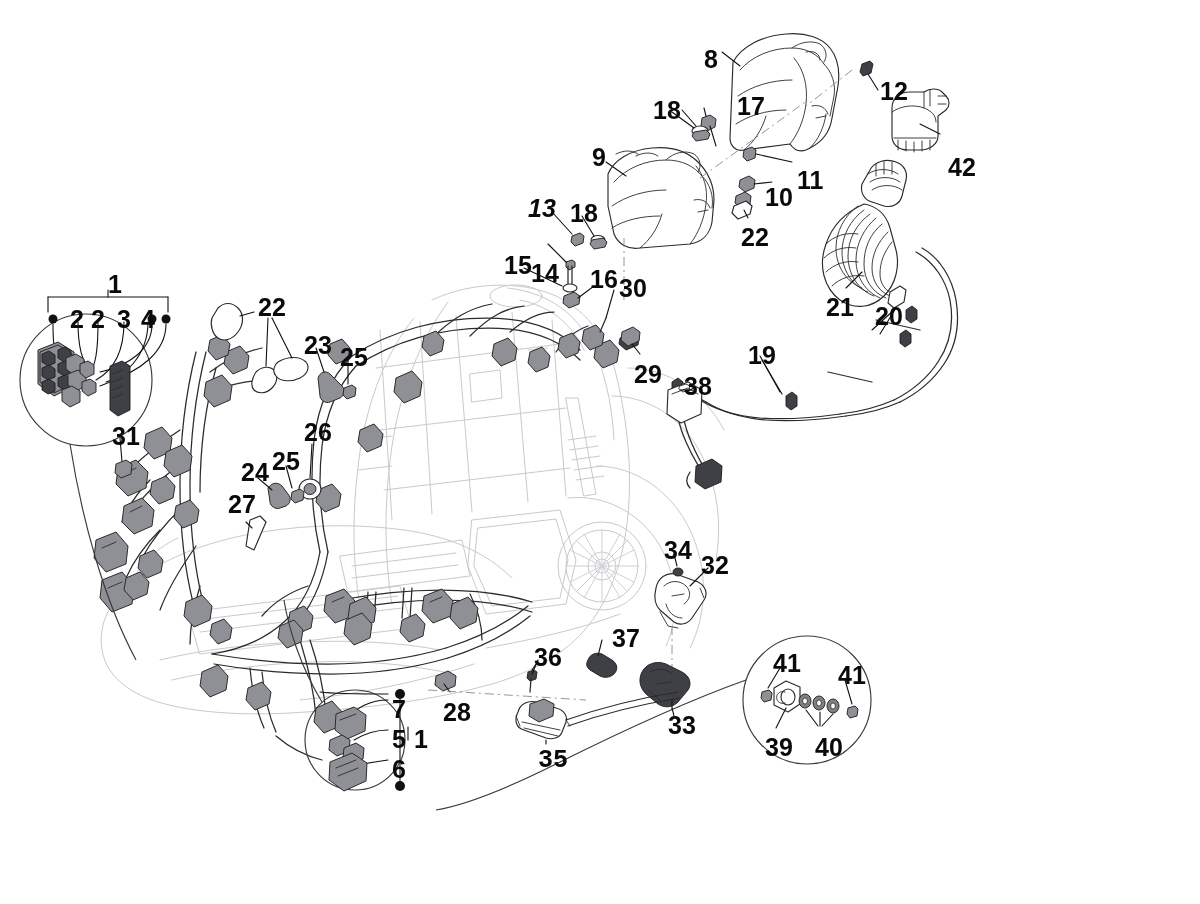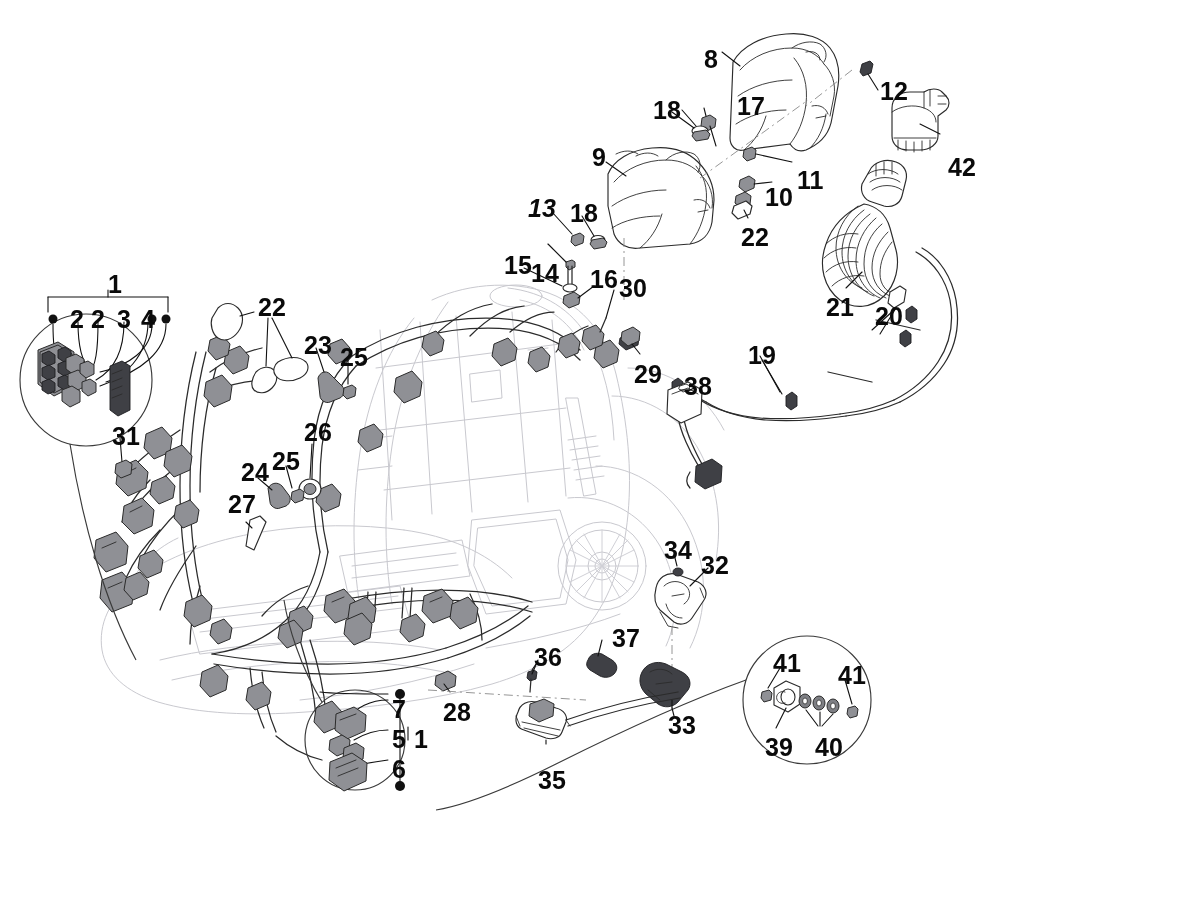--- a/index.html
+++ b/index.html
@@ -759,19 +759,19 @@
   <div class="callout-num" style="left:826px;top:295px;">21</div>
   <div class="callout-num" style="left:875px;top:304px;">20</div>
   <div class="callout-num" style="left:748px;top:343px;">19</div>
   <div class="callout-num" style="left:634px;top:362px;">29</div>
   <div class="callout-num" style="left:684px;top:374px;">38</div>
   <div class="callout-num" style="left:664px;top:538px;">34</div>
   <div class="callout-num" style="left:701px;top:553px;">32</div>
   <div class="callout-num" style="left:534px;top:645px;">36</div>
   <div class="callout-num" style="left:597px;top:626px;margin-left:15px;">37</div>
   <div class="callout-num" style="left:668px;top:713px;">33</div>
-  <div class="callout-num" style="left:538px;top:768px;">35</div>
+  <div class="callout-num" style="left:538px;top:748px;font-family:Liberation Mono, monospace;">35</div>
   <div class="callout-num" style="left:773px;top:651px;">41</div>
   <div class="callout-num" style="left:838px;top:663px;">41</div>
   <div class="callout-num" style="left:765px;top:735px;">39</div>
   <div class="callout-num" style="left:815px;top:735px;">40</div>
 
 </div>
 
 </body></html>

